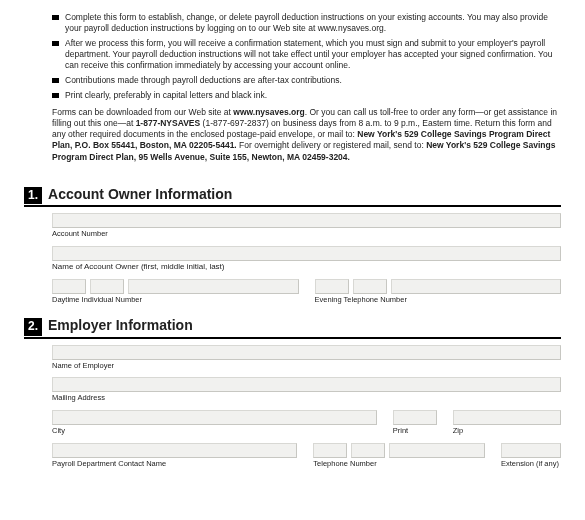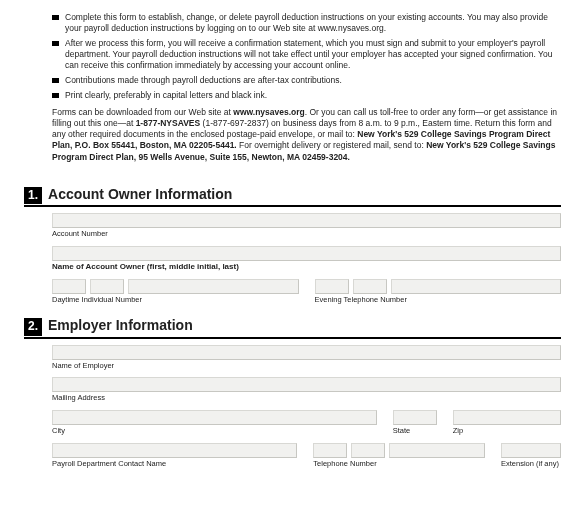--- a/index.html
+++ b/index.html
@@ -44,21 +44,21 @@
   .field.med { flex: 0 0 60px; }
   .box {
     height: 15px; background: #f1f1ef;
     border-left: 1px solid #d8d8d4;
     border-top: 1px solid #d8d8d4;
     border-bottom: 1px solid #c7c7c2;
     border-right: 1px solid #c7c7c2;
     width: 100%;
   }
   .lbl { font-size: 7.5px; margin-top: 1px; margin-bottom: 5px; color:#222; }
-  .lbl.bold { font-weight: bold; font-size: 8px; }
+  .lbl.bold { font-weight: normal; font-size: 8px; }
 
   .phone-group { display:flex; gap:4px; }
   .phone-group .box { flex:1; }
   .phone-group .box.sm { flex: 0 0 34px; }
   .phone-group .box.md { flex: 0 0 34px; }
 </style>
 </head>
 <body>
 
 <div class="bullets">
@@ -140,21 +140,21 @@
       <div class="lbl">Mailing Address</div>
     </div>
   </div>
   <div class="row">
     <div class="field" style="flex:3">
       <div class="box"></div>
       <div class="lbl">City</div>
     </div>
     <div class="field small">
       <div class="box"></div>
-      <div class="lbl">State</div>
+      <div class="lbl">Print</div>
     </div>
     <div class="field" style="flex:1">
       <div class="box"></div>
       <div class="lbl">Zip</div>
     </div>
   </div>
   <div class="row">
     <div class="field" style="flex:2">
       <div class="box"></div>
       <div class="lbl">Payroll Department Contact Name</div>

